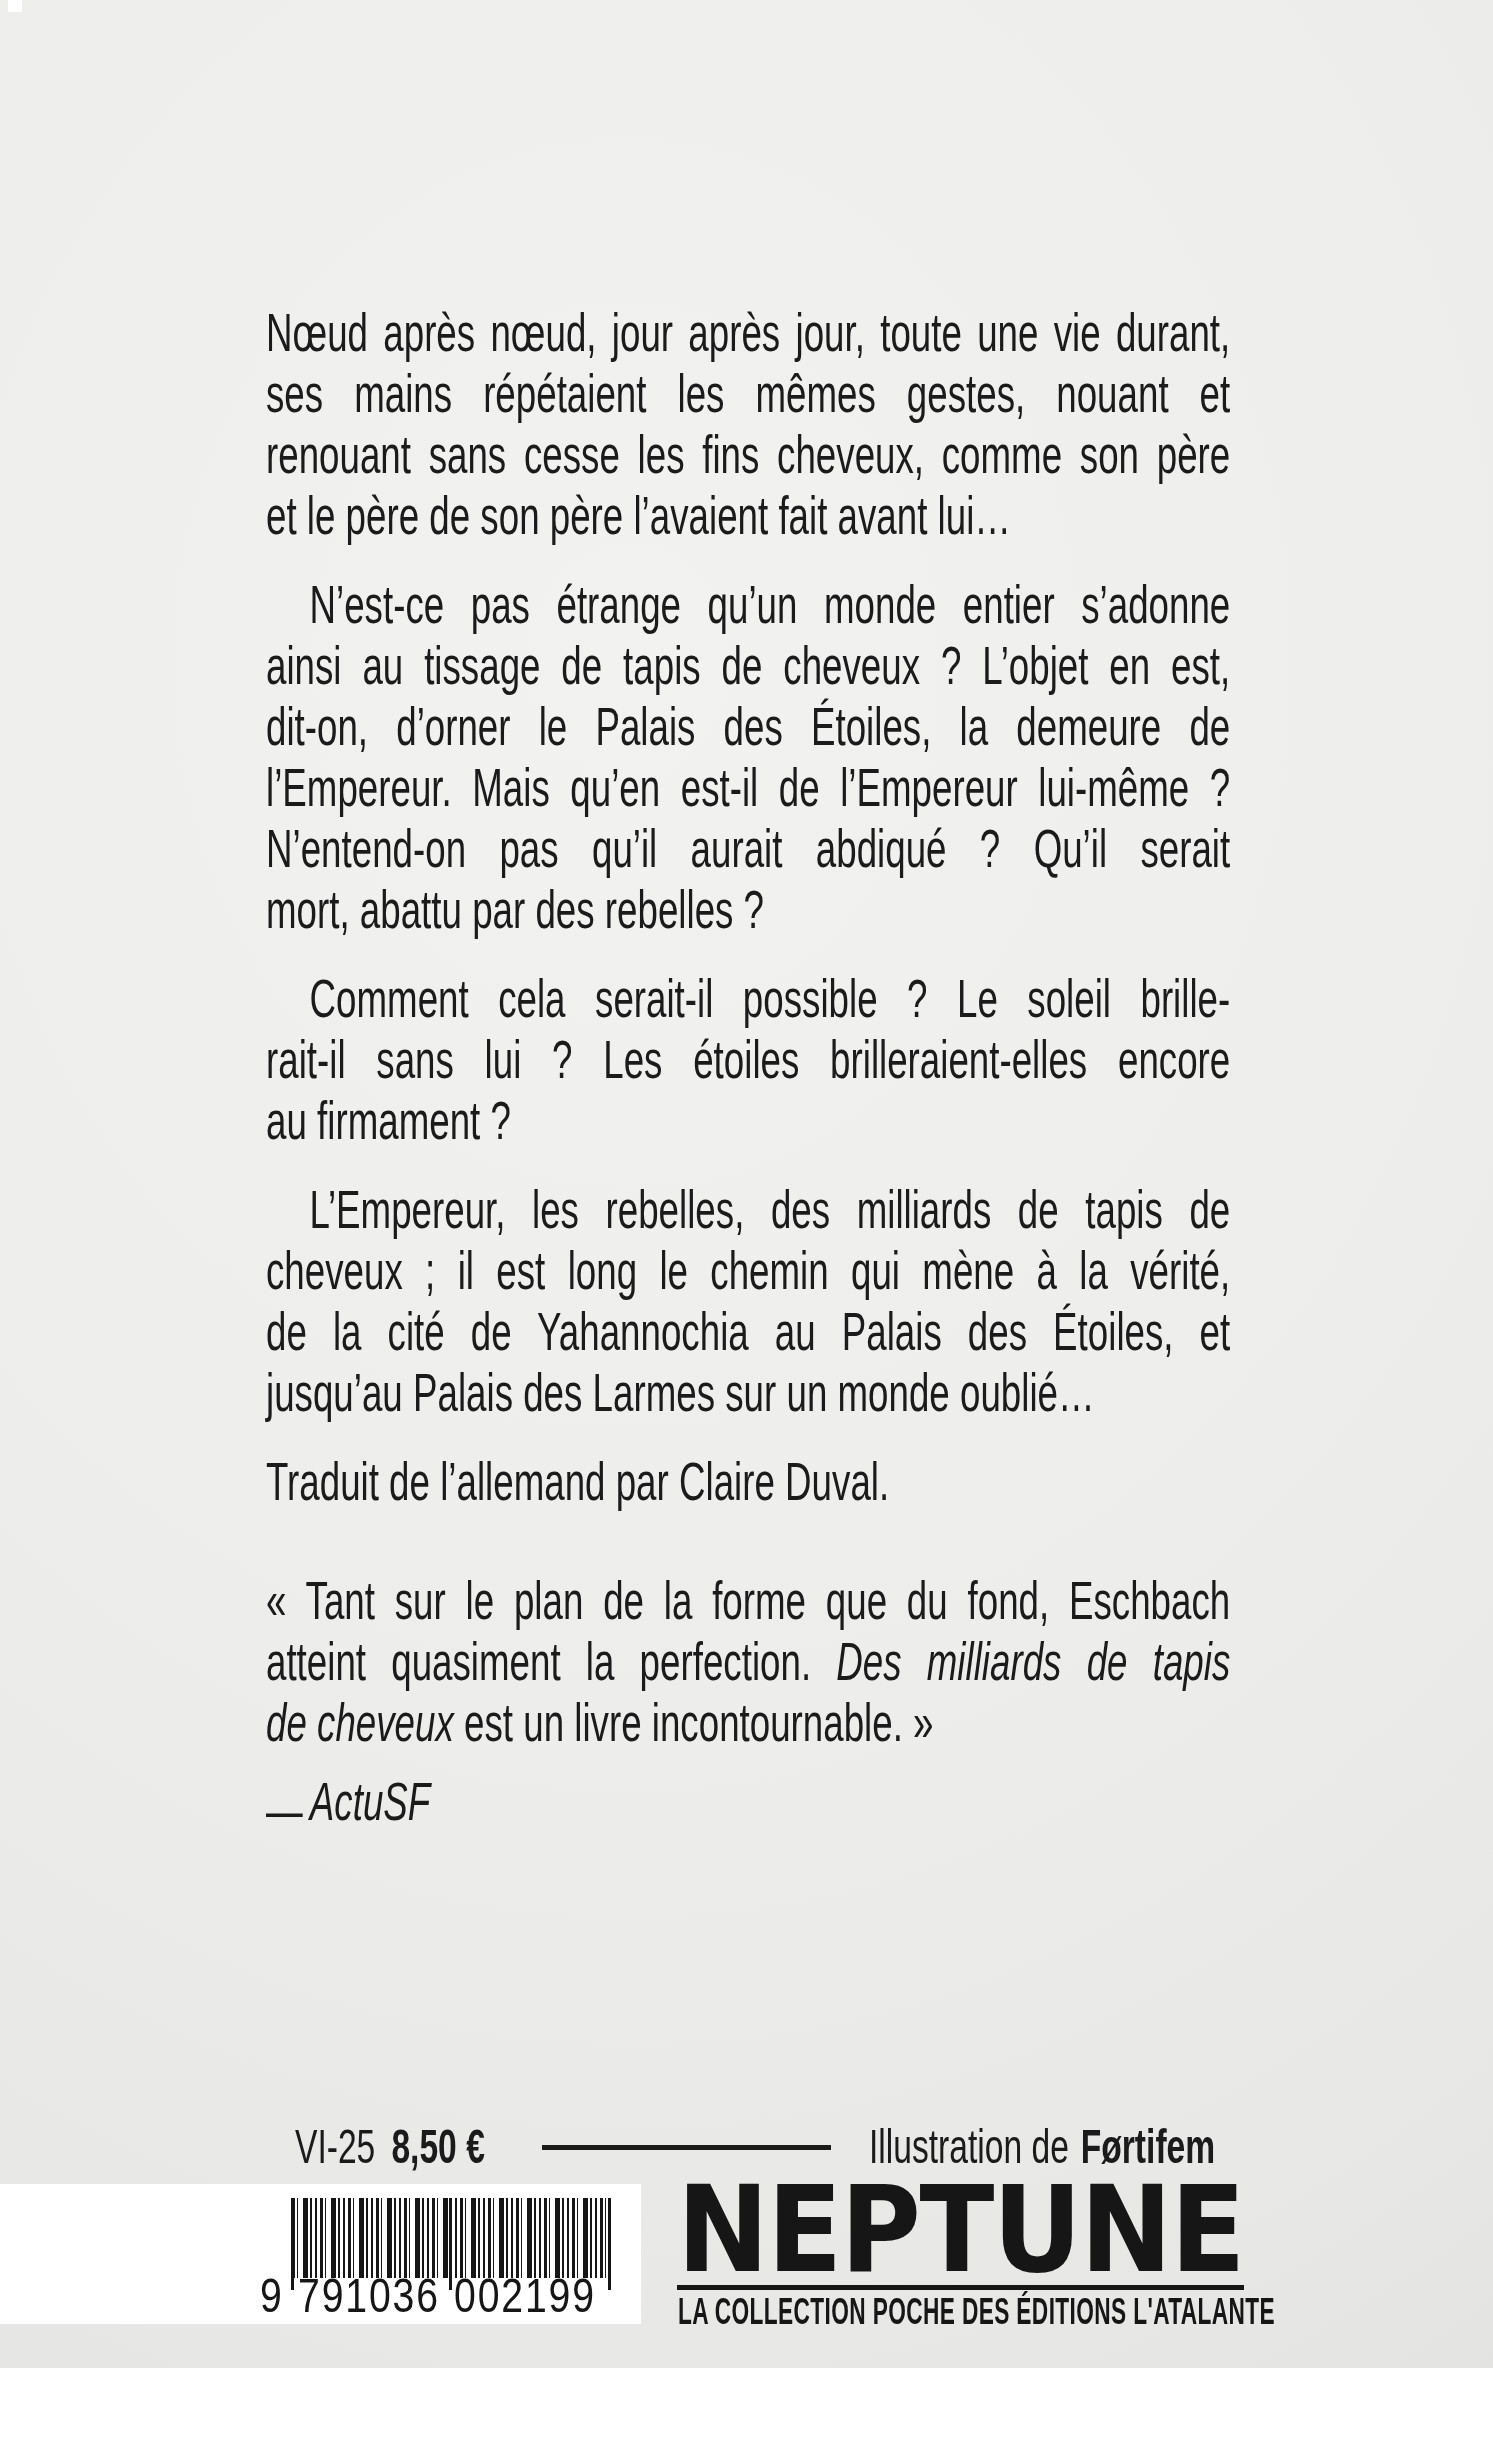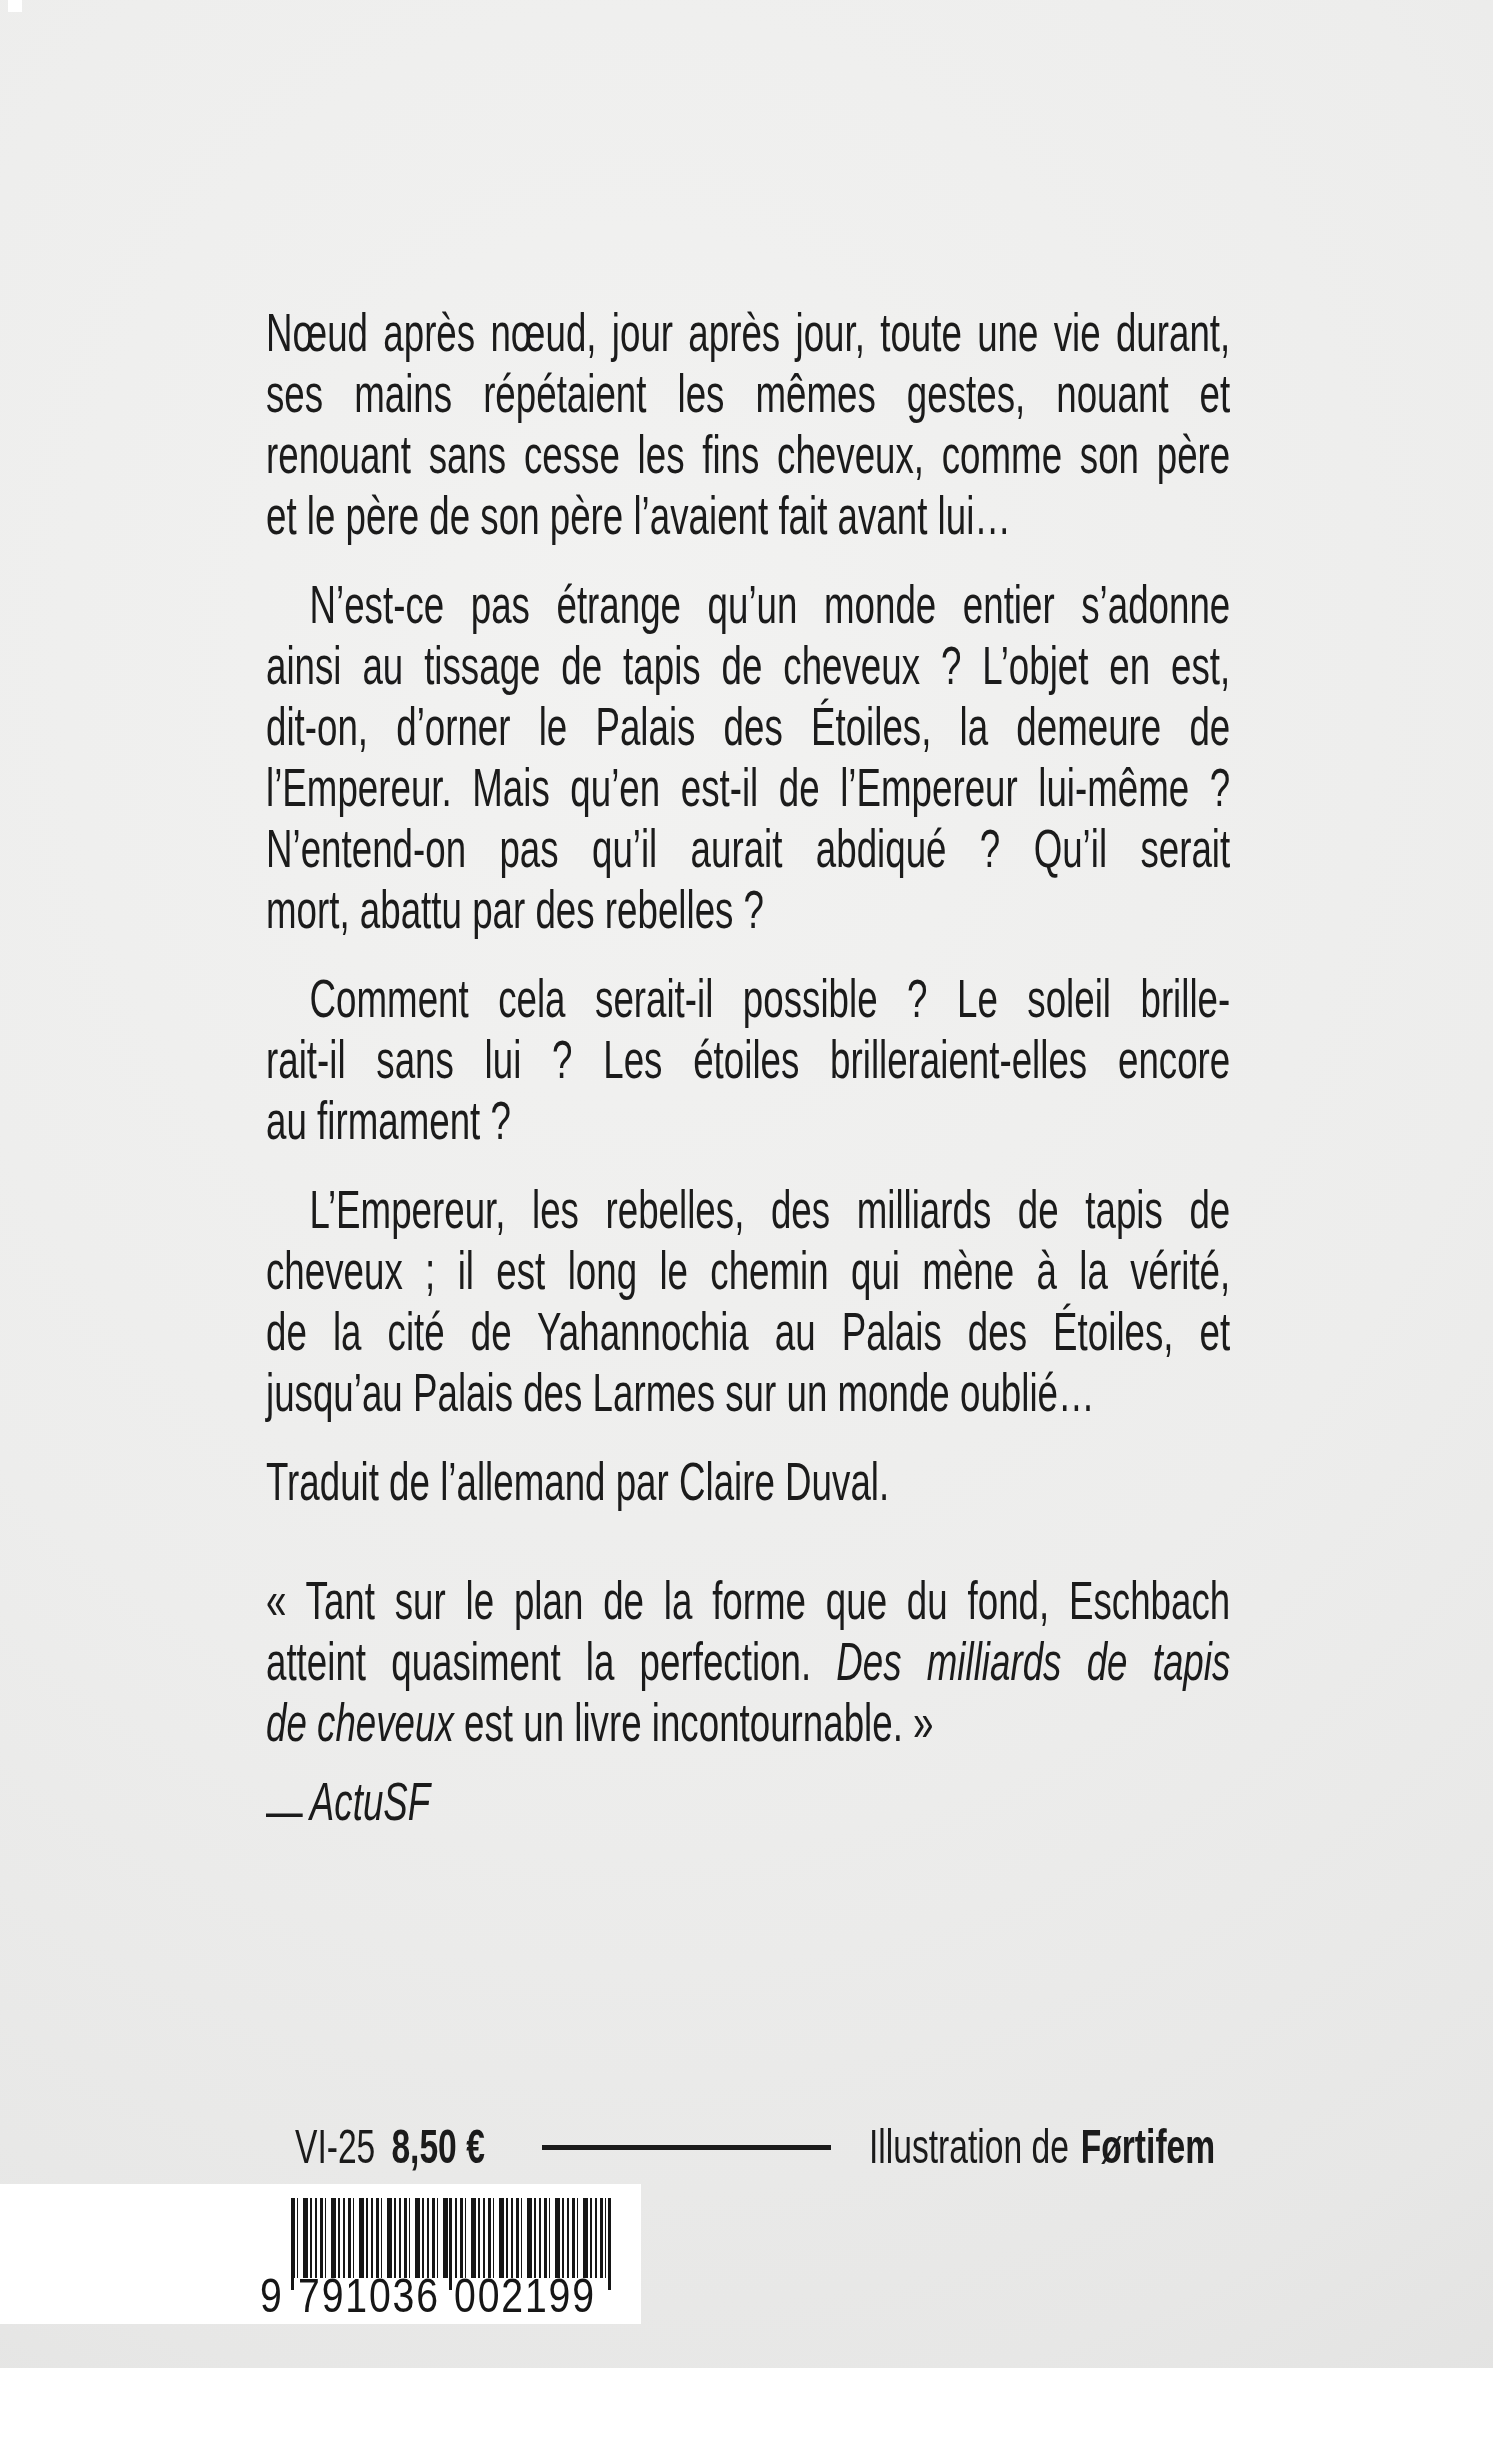--- a/index.html
+++ b/index.html
@@ -144,15 +144,20 @@
     <div class="guard g1"></div>
     <div class="guard g2"></div>
     <div class="guard g3"></div>
     <div class="digits">
       <span class="d1">9</span>
       <span class="d2">791036</span>
       <span class="d3">002199</span>
     </div>
   </div>
 
+  <div class="publisher">
+    <span class="logo">NEPTUNE</span>
+    <div class="logo-rule"></div>
+    <span class="tagline">LA COLLECTION POCHE DES ÉDITIONS L'ATALANTE</span>
+  </div>
 
 </div>
 
 
 </body></html>

